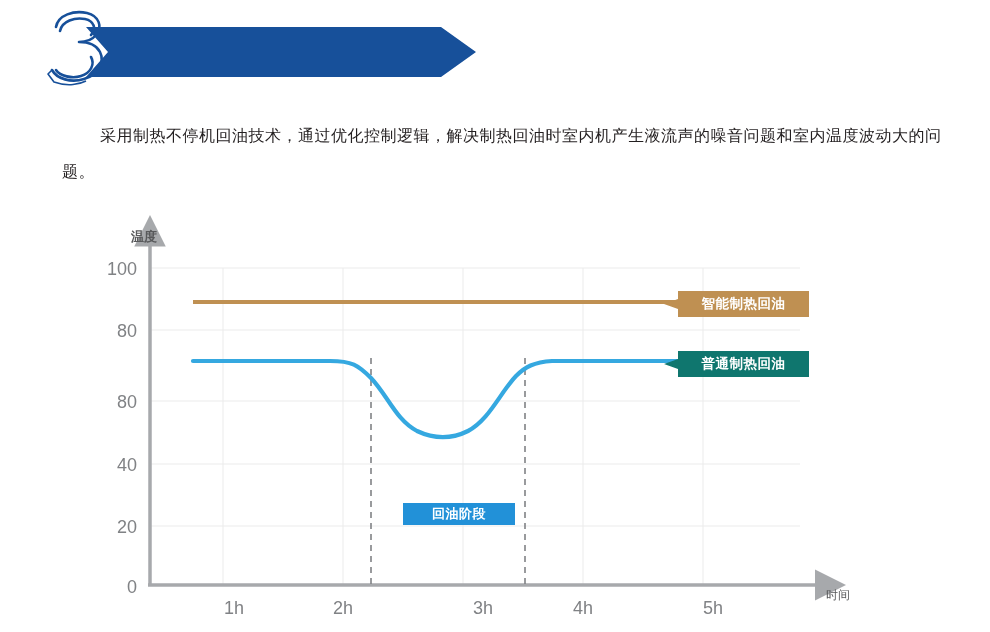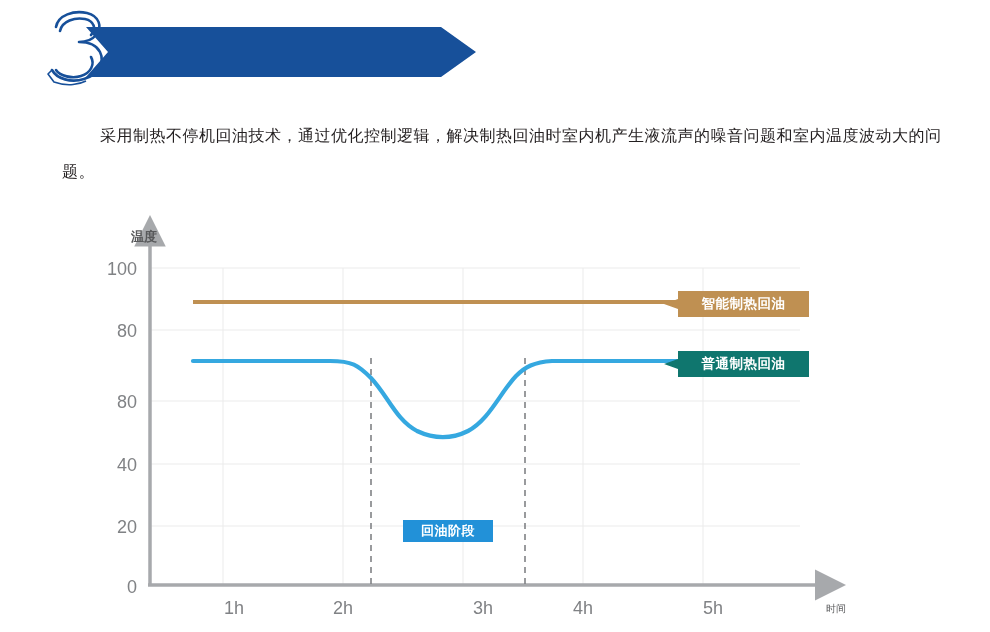--- a/index.html
+++ b/index.html
@@ -90,21 +90,21 @@
   }
 
   .axis-title {
     position: absolute;
     font-size: 13px;
     color: #58595b;
     font-weight: bold;
     white-space: nowrap;
   }
   .y-axis-title { left: 131px; top: 13px; }
-  .x-axis-title { left: 826px; top: 372px; font-weight: normal; font-size: 10px; margin-top: 15px; }
+  .x-axis-title { left: 826px; top: 372px; font-weight: normal; font-size: 12px; }
 
   .tick-label {
     position: absolute;
     font-size: 18px;
     color: #808285;
     white-space: nowrap;
     text-align: right;
   }
   .ytick { width: 34px; }
   .xtick { width: 40px; text-align: center; }
@@ -133,22 +133,22 @@
   }
   .callout-normal {
     left: 664px;
     top: 351px;
     width: 145px;
     background: #0f766e;
   }
   .phase-label {
     position: absolute;
     left: 403px;
-    top: 520px;
-    width: 90px;
+    top: 503px;
+    width: 112px;
     height: 22px;
     line-height: 22px;
     background: #2291d8;
     color: #ffffff;
     font-size: 13px;
     font-weight: bold;
     text-align: center;
     letter-spacing: 0.5px;
     white-space: nowrap;
   }

